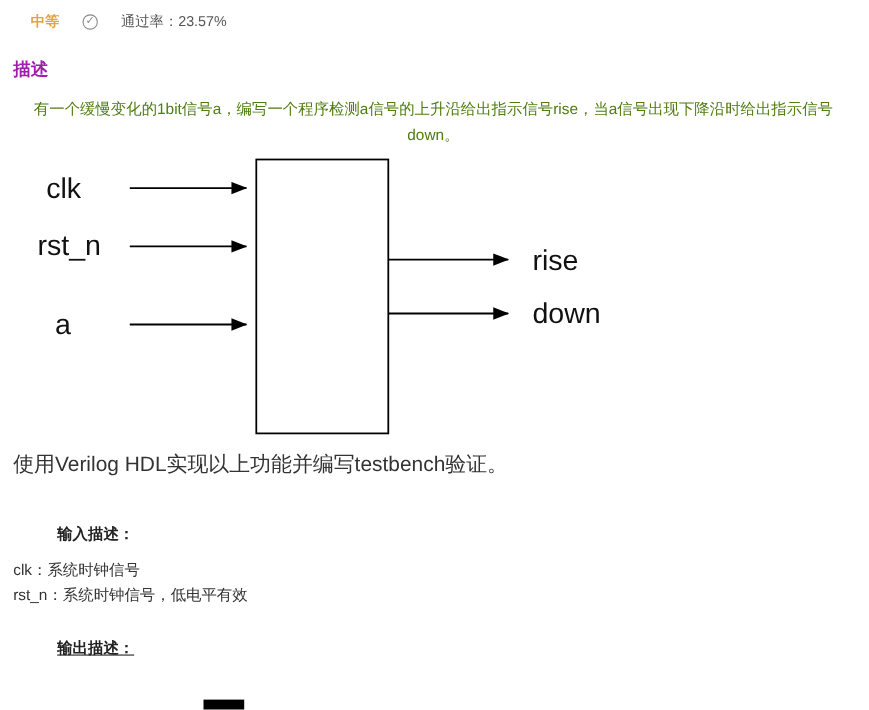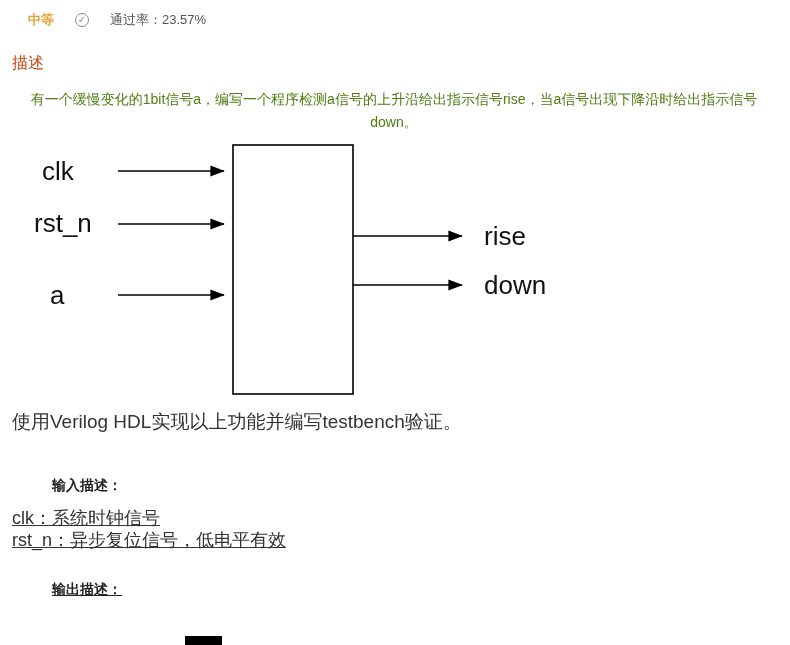--- a/index.html
+++ b/index.html
@@ -38,22 +38,22 @@
     font-size: 10px;
     line-height: 12px;
     text-align: center;
     display: inline-block;
   }
   .pass-rate { color: #555555; }
 
   
   .section-title {
     font-size: 16px;
-    font-weight: normal;
-    color: #c2410c;
+    font-weight: bold;
+    color: #a21caf;
     margin: 24px 0 14px 0;
   }
   .desc-par {
     font-size: 14px;
     line-height: 23px;
     color: #4d7c0f;
     text-align: center;
   }
 
   
@@ -72,24 +72,23 @@
 
   .io-title {
     font-size: 14px;
     font-weight: bold;
     color: #222222;
     margin: 42px 0 12px 0;
     padding-left: 40px;
   }
   .io-title.out { margin-top: 30px; text-decoration: underline; }
   .io-line {
-    font-size: 18px;
+    font-size: 14px;
     line-height: 22px;
     color: #333333;
-    text-decoration: underline;
   }
 
   .partial-block {
     position: absolute;
     left: 185px;
     bottom: 0;
     width: 37px;
     height: 9px;
     background: #000000;
   }
@@ -130,19 +129,19 @@
     <text class="sig-label" x="38" y="162">a</text>
 
     <text class="sig-label" x="472" y="103">rise</text>
     <text class="sig-label" x="472" y="152">down</text>
   </svg>
 
   <div class="verilog-note">使用Verilog HDL实现以上功能并编写testbench验证。</div>
 
   <div class="io-title">输入描述：</div>
   <div class="io-line">clk：系统时钟信号</div>
-  <div class="io-line">rst_n：异步复位信号，低电平有效</div>
+  <div class="io-line">rst_n：系统时钟信号，低电平有效</div>
 
   <div class="io-title out">输出描述：</div>
 
 </div>
 
 <div class="partial-block"></div>
 
 </body></html>

